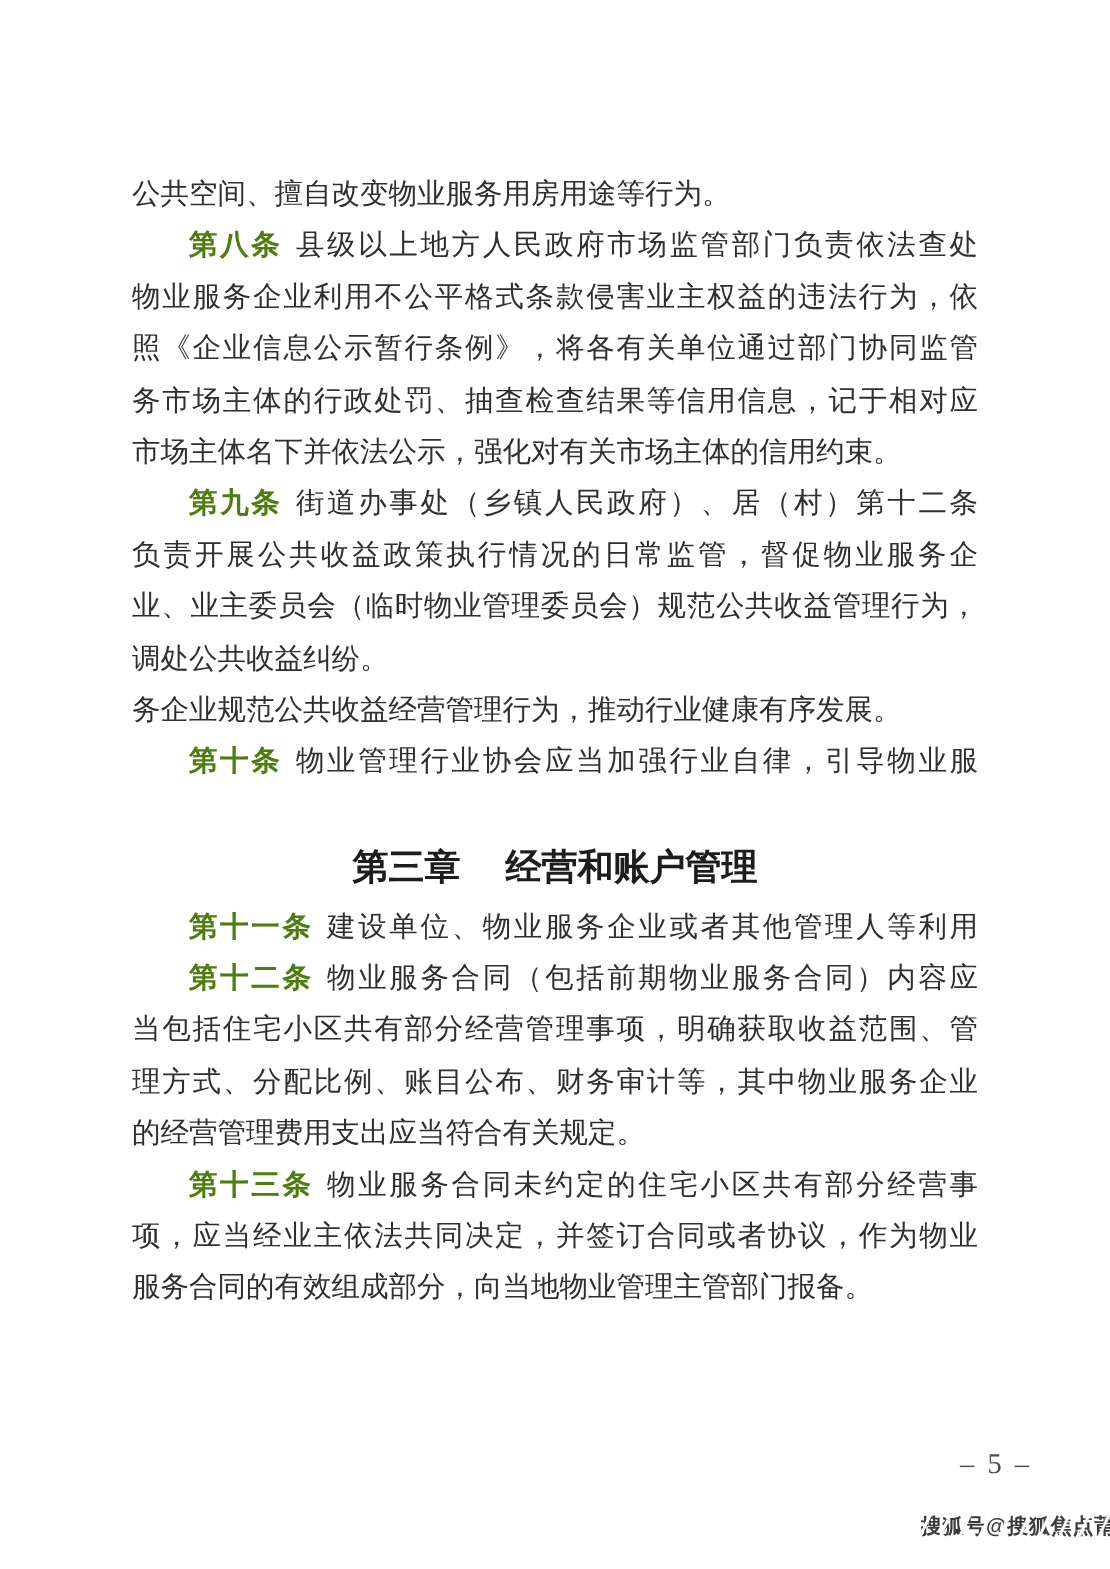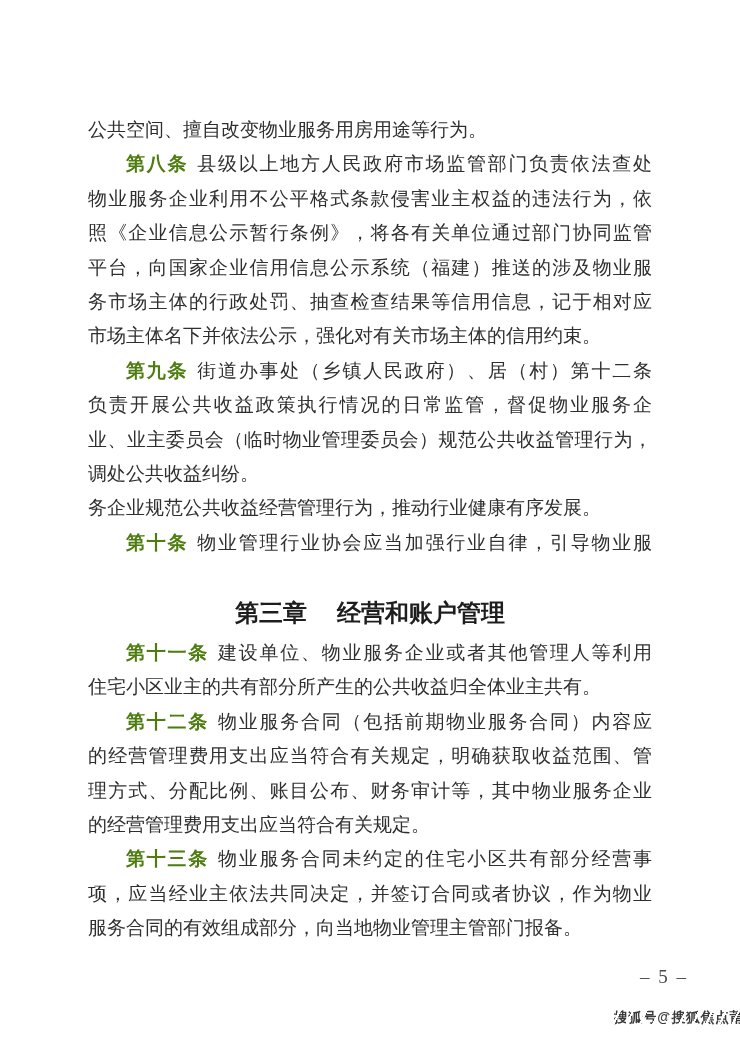--- a/index.html
+++ b/index.html
@@ -81,42 +81,40 @@
 
 <div class="page">
   <div class="content" id="doc-content">
       <div class="para">
         <div class="line lastline">公共空间、擅自改变物业服务用房用途等行为。</div>
       </div>
       <div class="para">
         <div class="line firstline"><span class="lead">第八条</span><span>县级以上地方人民政府市场监管部门负责依法查处</span></div>
         <div class="line">物业服务企业利用不公平格式条款侵害业主权益的违法行为，依</div>
         <div class="line">照《企业信息公示暂行条例》，将各有关单位通过部门协同监管</div>
-        <div class="line">平台，向国家企业信用信息公示系统（福建）推送的涉及物业服</div>
         <div class="line">务市场主体的行政处罚、抽查检查结果等信用信息，记于相对应</div>
         <div class="line lastline">市场主体名下并依法公示，强化对有关市场主体的信用约束。</div>
       </div>
       <div class="para">
         <div class="line firstline"><span class="lead">第九条</span><span>街道办事处（乡镇人民政府）、居（村）第十二条</span></div>
         <div class="line">负责开展公共收益政策执行情况的日常监管，督促物业服务企</div>
         <div class="line">业、业主委员会（临时物业管理委员会）规范公共收益管理行为，</div>
         <div class="line lastline">调处公共收益纠纷。</div>
       </div>
       <div class="para">
         <div class="line lastline">务企业规范公共收益经营管理行为，推动行业健康有序发展。</div>
         <div class="line firstline"><span class="lead">第十条</span><span>物业管理行业协会应当加强行业自律，引导物业服</span></div>
       </div>
       <div class="chapter"><span>第三章</span><span class="chapter-gap"></span><span>经营和账户管理</span></div>
       <div class="para">
         <div class="line firstline"><span class="lead">第十一条</span><span>建设单位、物业服务企业或者其他管理人等利用</span></div>
-        <div class="line lastline">住宅小区业主的共有部分所产生的公共收益归全体业主共有。</div>
       </div>
       <div class="para">
         <div class="line firstline"><span class="lead">第十二条</span><span>物业服务合同（包括前期物业服务合同）内容应</span></div>
-        <div class="line">的经营管理费用支出应当符合有关规定，明确获取收益范围、管</div>
+        <div class="line">当包括住宅小区共有部分经营管理事项，明确获取收益范围、管</div>
         <div class="line">理方式、分配比例、账目公布、财务审计等，其中物业服务企业</div>
         <div class="line lastline">的经营管理费用支出应当符合有关规定。</div>
       </div>
       <div class="para">
         <div class="line firstline"><span class="lead">第十三条</span><span>物业服务合同未约定的住宅小区共有部分经营事</span></div>
         <div class="line">项，应当经业主依法共同决定，并签订合同或者协议，作为物业</div>
         <div class="line lastline">服务合同的有效组成部分，向当地物业管理主管部门报备。</div>
       </div>
     </div>
   <div class="page-number">– 5 –</div>

